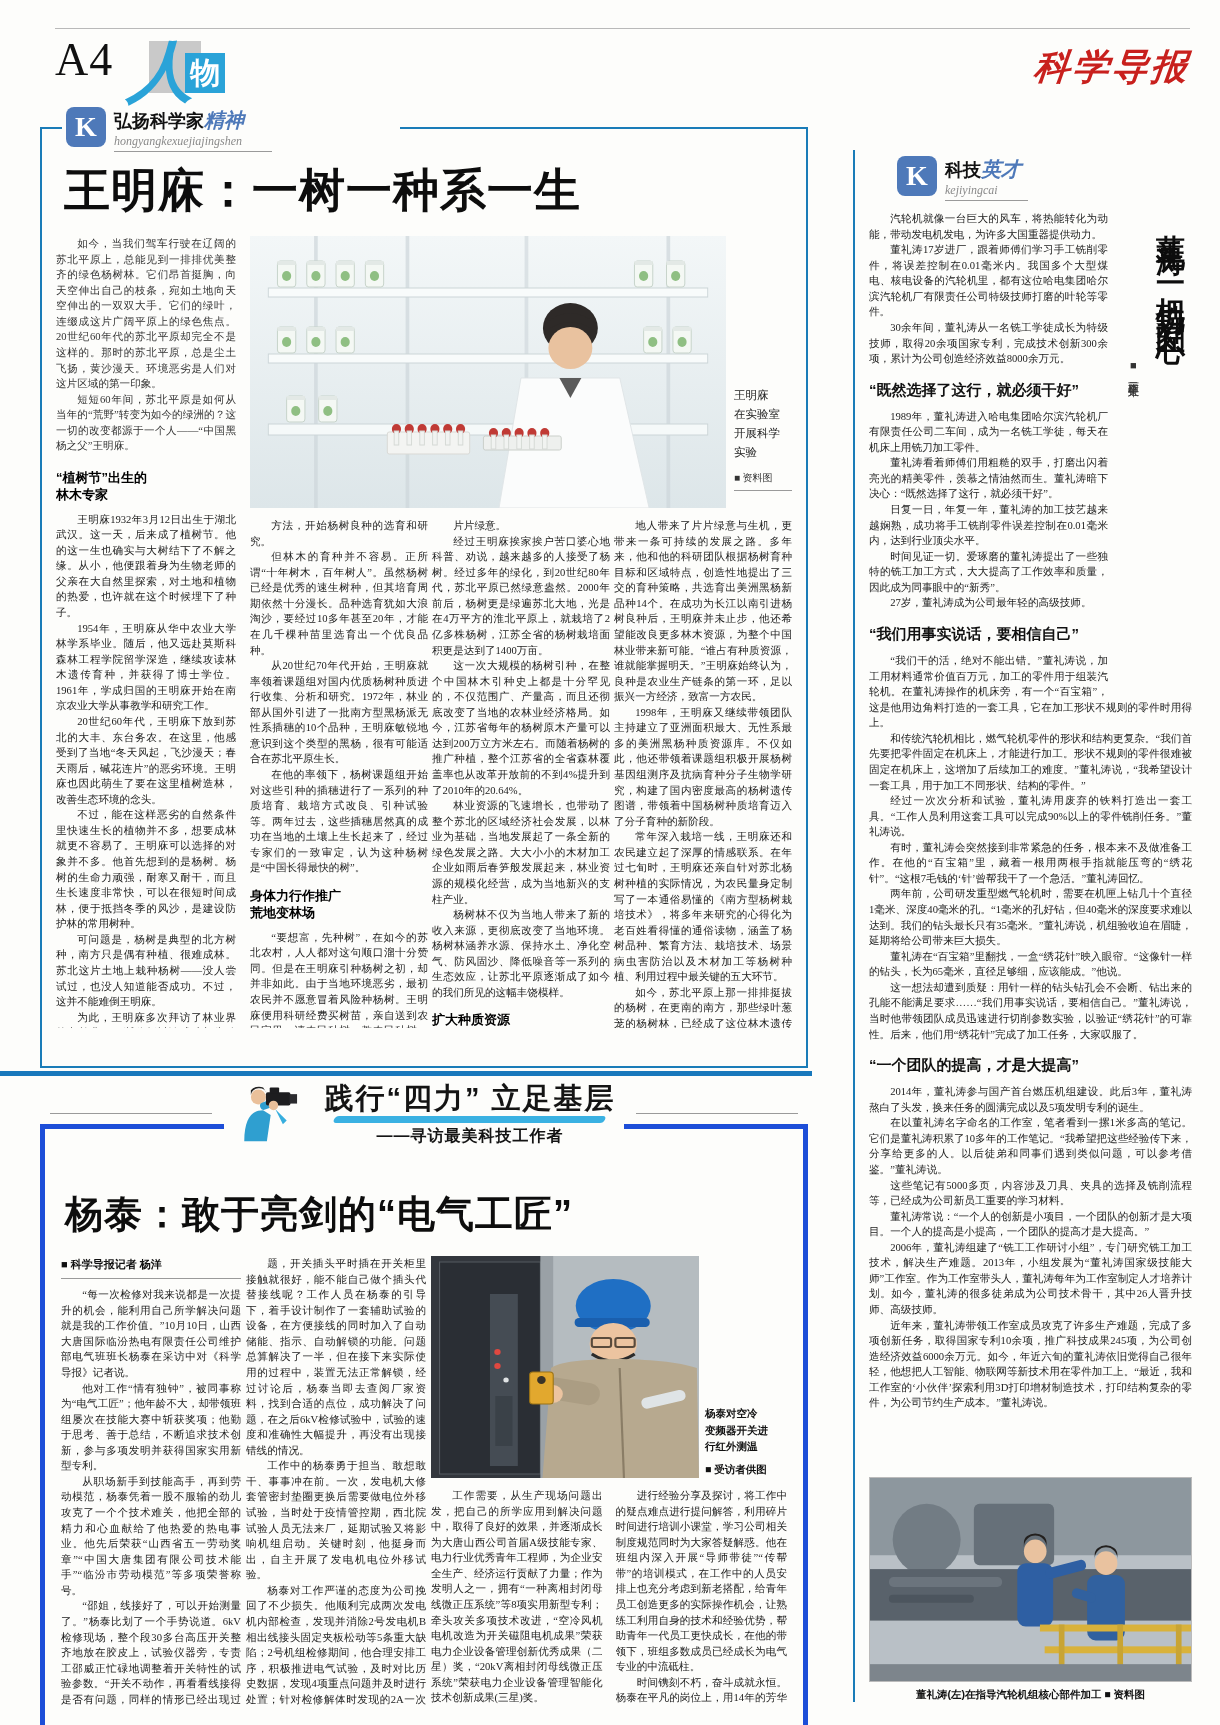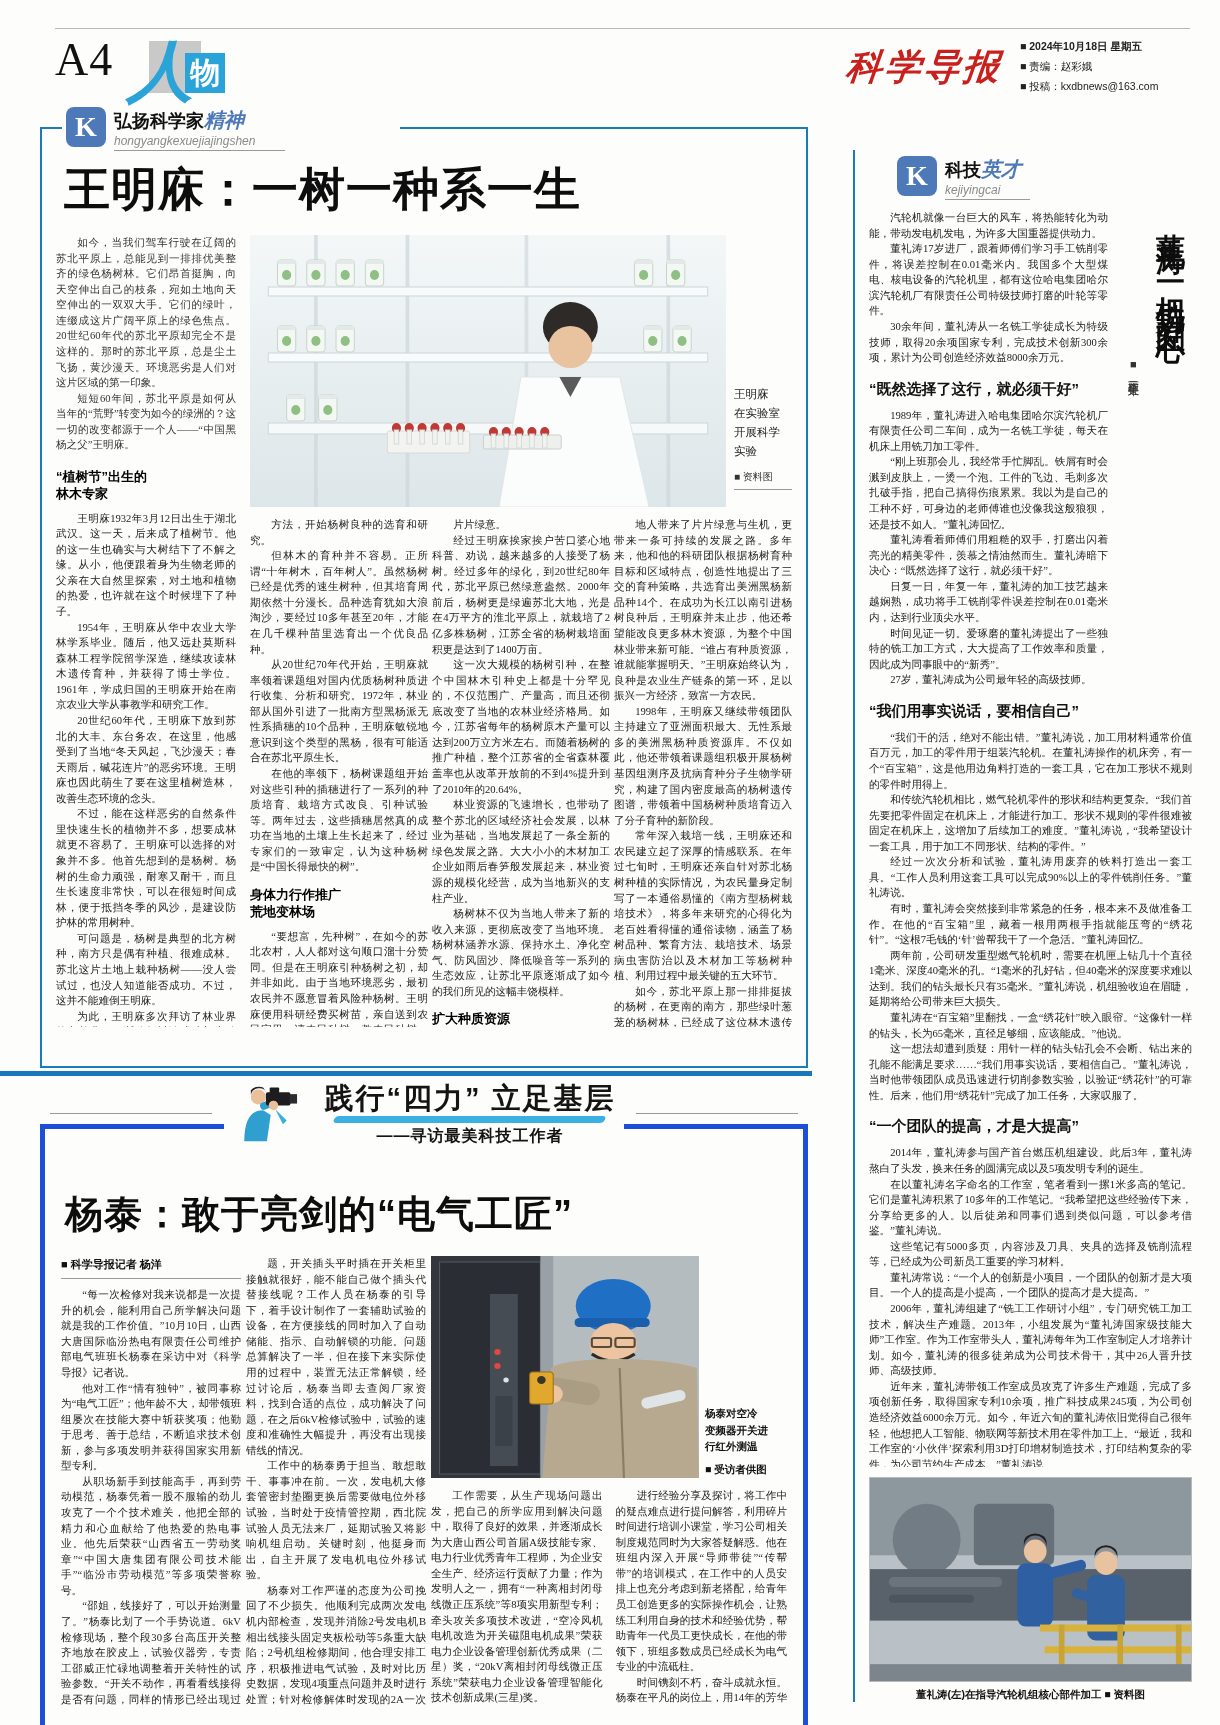--- a/index.html
+++ b/index.html
@@ -24,34 +24,34 @@
   .hinfo .b{font-weight:bold;}
   
   .badge{display:flex;align-items:flex-start;background:#fdfdfb;}
   .badge-k{width:40px;height:40px;border-radius:8px;background:#4e79b9;color:#fff;
            font-family:"Liberation Serif",serif;font-size:28px;font-weight:bold;
            display:flex;align-items:center;justify-content:center;flex:none;}
   .badge-txt{margin-left:8px;}
   .badge-line1{font-size:18px;font-weight:bold;color:#111;}
   .badge-line1 .accent{color:#4e79b9;font-style:italic;font-family:"Liberation Serif",serif;font-size:20px;}
   .badge-py{font-size:12px;font-style:italic;color:#8a8a8a;border-bottom:1px solid #9a9a9a;
-            padding:0 30px 2px 0;font-family:Liberation Sans, sans-serif;}
+            padding:0 30px 2px 0;font-family:Liberation Serif, serif;}
   
   .main-box{position:absolute;left:40px;top:127px;width:768px;height:941px;
             border:2px solid #1a7cb8;background:#fdfdfb;padding:0 14px;box-sizing:border-box;}
   .main-badge{margin:-22px 0 2px 6px;width:330px;padding:0 4px;}
   .main-headline{font-size:46px;font-weight:900;color:#0d0d0d;letter-spacing:1px;margin:8px 0 14px 8px;}
   .main-cols{display:flex;gap:14px;height:792px;}
   .mcol1{width:180px;flex:none;overflow:hidden;}
   .main-right{flex:1;display:flex;flex-direction:column;min-width:0;}
   .photo-row{display:flex;gap:8px;height:272px;flex:none;}
   .photo-main{flex:1;min-width:0;}
   .photo-main svg{width:100%;height:100%;display:block;}
   .pcap{width:58px;flex:none;font-size:11.5px;line-height:1.65;color:#222;
-        font-family:Liberation Sans, sans-serif;padding-top:150px;}
+        font-family:Liberation Serif, serif;padding-top:150px;}
   .pcap .credit{margin-top:8px;font-size:10px;color:#333;border-bottom:1px solid #9a9a9a;padding-bottom:4px;}
   .main-textrow{display:flex;gap:4px;margin-top:10px;flex:1;min-height:0;}
   .main-textrow .tc{flex:1;min-width:0;overflow:hidden;}
   .txt{font-size:10.6px;line-height:1.47;color:#1b1b1b;}
   .txt .p{margin:0;text-indent:2em;text-align:justify;}
   .intro .p{color:#333;}
   .subhead{font-family:"Liberation Sans",sans-serif;font-weight:bold;font-size:13px;
            color:#000000;line-height:1.3;margin:12px 0 8px 0;}
   .subhead.first{margin-top:16px;}
   
@@ -108,25 +108,20 @@
   <div class="hairline"></div>
   <div class="header-row">
     <div class="pageno">A4</div>
     <div class="sec-logo">
       <div class="sec-gray"></div>
       <div class="sec-ren">人</div>
       <div class="sec-wu sans">物</div>
     </div>
     <div class="header-right">
       <div class="paper-logo">科学导报</div>
-      <div class="hinfo sans">
-        <div class="b">■ 2024年10月18日 星期五</div>
-        <div>■ 责编：赵彩娥</div>
-        <div>■ 投稿：kxdbnews@163.com</div>
-      </div>
     </div>
   </div>
 </div>
 
 <div class="main-box">
   <div class="badge main-badge">
     <div class="badge-k">K</div>
     <div class="badge-txt">
       <div class="badge-line1 sans">
         <span>弘扬科学家</span><span class="accent">精神</span>
@@ -285,21 +280,20 @@
         <div class="v-head">董礼涛：一把铣刀刻匠心</div>
       </div>
       <div>
           <p class="p">汽轮机就像一台巨大的风车，将热能转化为动能，带动发电机发电，为许多大国重器提供动力。</p>
           <p class="p">董礼涛17岁进厂，跟着师傅们学习手工铣削零件，将误差控制在0.01毫米内。我国多个大型煤电、核电设备的汽轮机里，都有这位哈电集团哈尔滨汽轮机厂有限责任公司特级技师打磨的叶轮等零件。</p>
           <p class="p">30余年间，董礼涛从一名铣工学徒成长为特级技师，取得20余项国家专利，完成技术创新300余项，累计为公司创造经济效益8000余万元。</p>
         </div>
       <div class="side-sub">“既然选择了这行，就必须干好”</div>
       <div>
           <p class="p">1989年，董礼涛进入哈电集团哈尔滨汽轮机厂有限责任公司二车间，成为一名铣工学徒，每天在机床上用铣刀加工零件。</p>
-          <p class="p">“刚上班那会儿，我经常手忙脚乱。铁屑有时会溅到皮肤上，一烫一个泡。工件的飞边、毛刺多次扎破手指，把自己搞得伤痕累累。我以为是自己的工种不好，可身边的老师傅谁也没像我这般狼狈，还是技不如人。”董礼涛回忆。</p>
           <p class="p">董礼涛看着师傅们用粗糙的双手，打磨出闪着亮光的精美零件，羡慕之情油然而生。董礼涛暗下决心：“既然选择了这行，就必须干好”。</p>
           <p class="p">日复一日，年复一年，董礼涛的加工技艺越来越娴熟，成功将手工铣削零件误差控制在0.01毫米内，达到行业顶尖水平。</p>
           <p class="p">时间见证一切。爱琢磨的董礼涛提出了一些独特的铣工加工方式，大大提高了工作效率和质量，因此成为同事眼中的“新秀”。</p>
           <p class="p">27岁，董礼涛成为公司最年轻的高级技师。</p>
         </div>
       <div class="side-sub">“我们用事实说话，要相信自己”</div>
       <div>
           <p class="p">“我们干的活，绝对不能出错。”董礼涛说，加工用材料通常价值百万元，加工的零件用于组装汽轮机。在董礼涛操作的机床旁，有一个“百宝箱”，这是他用边角料打造的一套工具，它在加工形状不规则的零件时用得上。</p>
           <p class="p">和传统汽轮机相比，燃气轮机零件的形状和结构更复杂。“我们首先要把零件固定在机床上，才能进行加工。形状不规则的零件很难被固定在机床上，这增加了后续加工的难度。”董礼涛说，“我希望设计一套工具，用于加工不同形状、结构的零件。”</p>
           <p class="p">经过一次次分析和试验，董礼涛用废弃的铁料打造出一套工具。“工作人员利用这套工具可以完成90%以上的零件铣削任务。”董礼涛说。</p>

